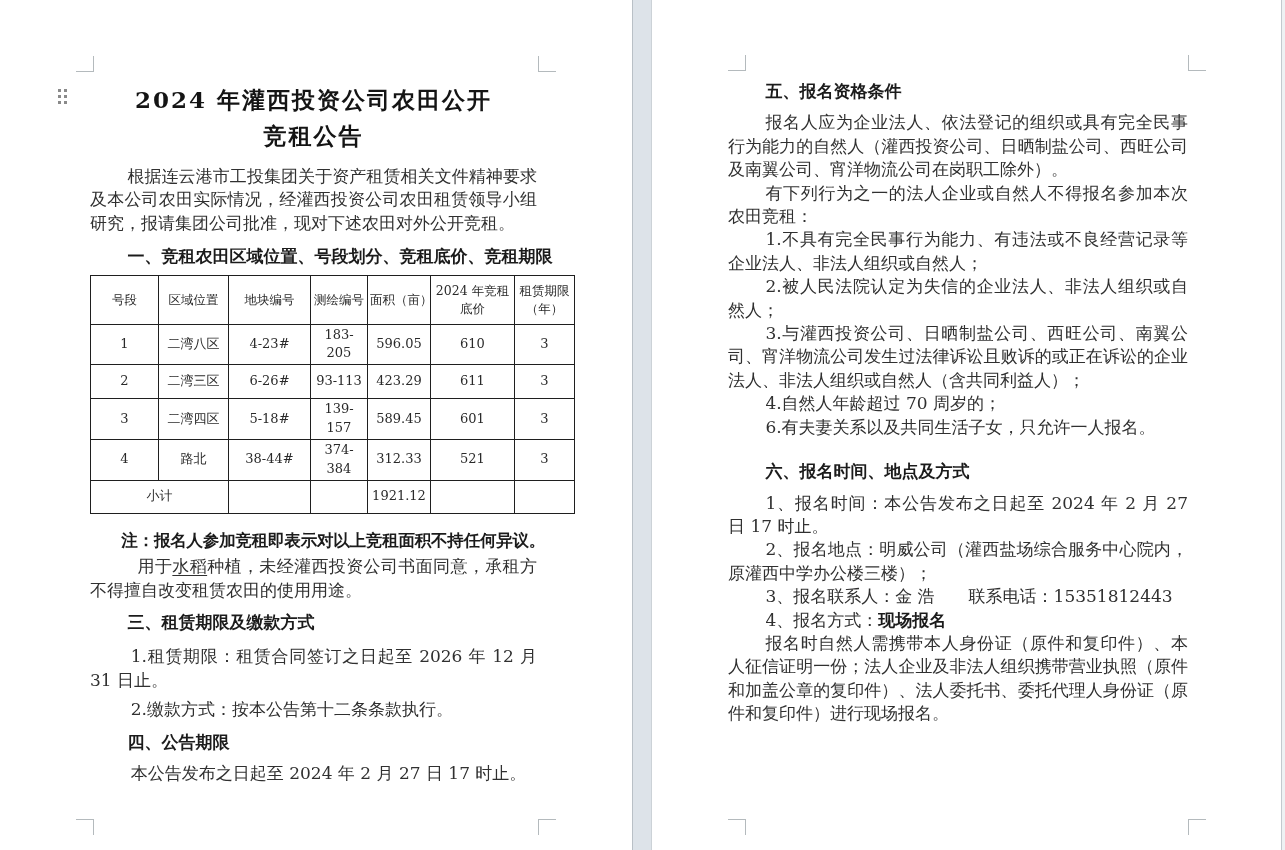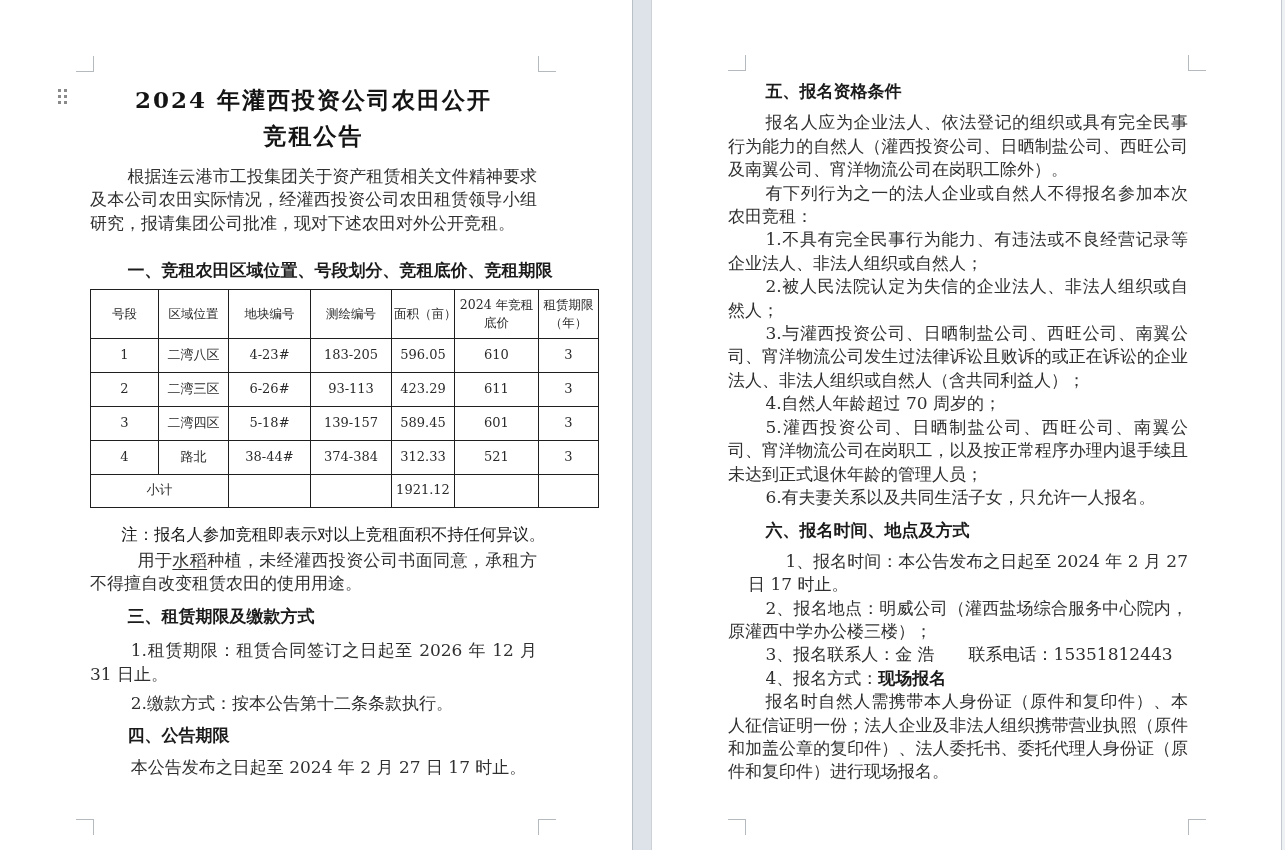--- a/index.html
+++ b/index.html
@@ -33,52 +33,52 @@
   .content1 { position:absolute; inset:0; padding:82px 95px 0 90px; }
   .content2 { position:absolute; inset:0; padding:80px 95px 17px 76px; }
 
   .title { text-align:center; font-weight:bold; color:#141414; font-size:23px;
            line-height:36px; letter-spacing:2px; }
 
   .p  { font-size:17px; line-height:23.4px; text-align:justify; text-justify:inter-character;
         word-break:break-all; text-indent:2.2em; }
   .hd { font-size:17px; line-height:23.4px; font-weight:bold; color:#1b1b1b;
         text-indent:2.2em; white-space:nowrap; }
-  .note { font-size:16.5px; line-height:23.4px; font-weight:normal; color:#1b1b1b;
+  .note { font-size:16.5px; line-height:23.4px; font-weight:bold; color:#1b1b1b;
           text-indent:1.9em; white-space:nowrap; letter-spacing:-0.2px;text-align:center; }
   .u { text-decoration:underline; text-underline-offset:3px; }
   .b { font-weight:bold; color:#1b1b1b; }
 
   
   .intro     { margin-top:11px; }
-  .hd-s1     { margin-top:24px; margin-bottom:6px; }
+  .hd-s1     { margin-top:10px; margin-bottom:6px; }
   .note      { margin-top:15px; }
   .hd-s2     { margin-top:10px; }
   .p-use     { margin-top:3px; text-indent:2.8em; }
   .hd-s3     { margin-top:9px; }
   .p-term1   { margin-top:11px; text-indent:2.4em; }
   .p-term2   { margin-top:6px;  text-indent:2.4em; }
   .hd-s4     { margin-top:9px; }
   .p-notice  { margin-top:8px; text-indent:2.4em; }
 
   
   .p2-p1     { margin-top:8px; }
-  .hd-s6     { margin-top:10px; }
-  .p2-time   { margin-top:7px;margin-left:20px; }
+  .hd-s6     { margin-top:22px;font-family:Liberation Mono, monospace; }
+  .p2-time   { margin-top:7px; }
 
   
   table.lease { width:100%; border-collapse:collapse; table-layout:fixed; margin-top:5px;
                 font-size:13px; color:#2a2a2a; }
   table.lease td { border:1px solid #1f1f1f; text-align:center; vertical-align:middle;
                    padding:1px 2px; height:34px; line-height:1.45; }
   table.lease tr.hrow td { height:49px; font-size:12.5px; }
   table.lease td.c0 { width:68px; }
   table.lease td.c1 { width:70px; }
   table.lease td.c2 { width:82px; }
-  table.lease td.c3 { width:81px; }
+  table.lease td.c3 { width:57px; }
   table.lease td.c4 { width:63px; white-space:nowrap; }
   table.lease td.c5 { width:84px; }
   table.lease td.c6 { width:60px; }
   table.lease tr.srow td { height:33px; }
 </style>
 </head>
 <body>
 
 <div class="canvas">
 
@@ -185,21 +185,20 @@
     <div class="mark mk-br" style="left:536px; top:819px;"></div>
 
     <div class="content2">
       <p class="hd">五、报名资格条件</p>
       <p class="p p2-p1">报名人应为企业法人、依法登记的组织或具有完全民事行为能力的自然人（灌西投资公司、日晒制盐公司、西旺公司及南翼公司、宵洋物流公司在岗职工除外）。</p>
       <p class="p">有下列行为之一的法人企业或自然人不得报名参加本次农田竞租：</p>
       <p class="p">1.不具有完全民事行为能力、有违法或不良经营记录等企业法人、非法人组织或自然人；</p>
       <p class="p">2.被人民法院认定为失信的企业法人、非法人组织或自然人；</p>
       <p class="p">3.与灌西投资公司、日晒制盐公司、西旺公司、南翼公司、宵洋物流公司发生过法律诉讼且败诉的或正在诉讼的企业法人、非法人组织或自然人（含共同利益人）；</p>
       <p class="p">4.自然人年龄超过 70 周岁的；</p>
-      <p class="p">5.灌西投资公司、日晒制盐公司、西旺公司、南翼公司、宵洋物流公司在岗职工，以及按正常程序办理内退手续且未达到正式退休年龄的管理人员；</p>
       <p class="p">6.有夫妻关系以及共同生活子女，只允许一人报名。</p>
 
       <p class="hd hd-s6">六、报名时间、地点及方式</p>
       <p class="p p2-time">1、报名时间：本公告发布之日起至 2024 年 2 月 27 日 17 时止。</p>
       <p class="p">2、报名地点：明威公司（灌西盐场综合服务中心院内，原灌西中学办公楼三楼）；</p>
       <p class="p">3、报名联系人：金 浩　　联系电话：15351812443</p>
       <p class="p"><span>4、报名方式：</span><span class="b">现场报名</span></p>
       <p class="p">报名时自然人需携带本人身份证（原件和复印件）、本人征信证明一份；法人企业及非法人组织携带营业执照（原件和加盖公章的复印件）、法人委托书、委托代理人身份证（原件和复印件）进行现场报名。</p>
     </div>
   </div>

